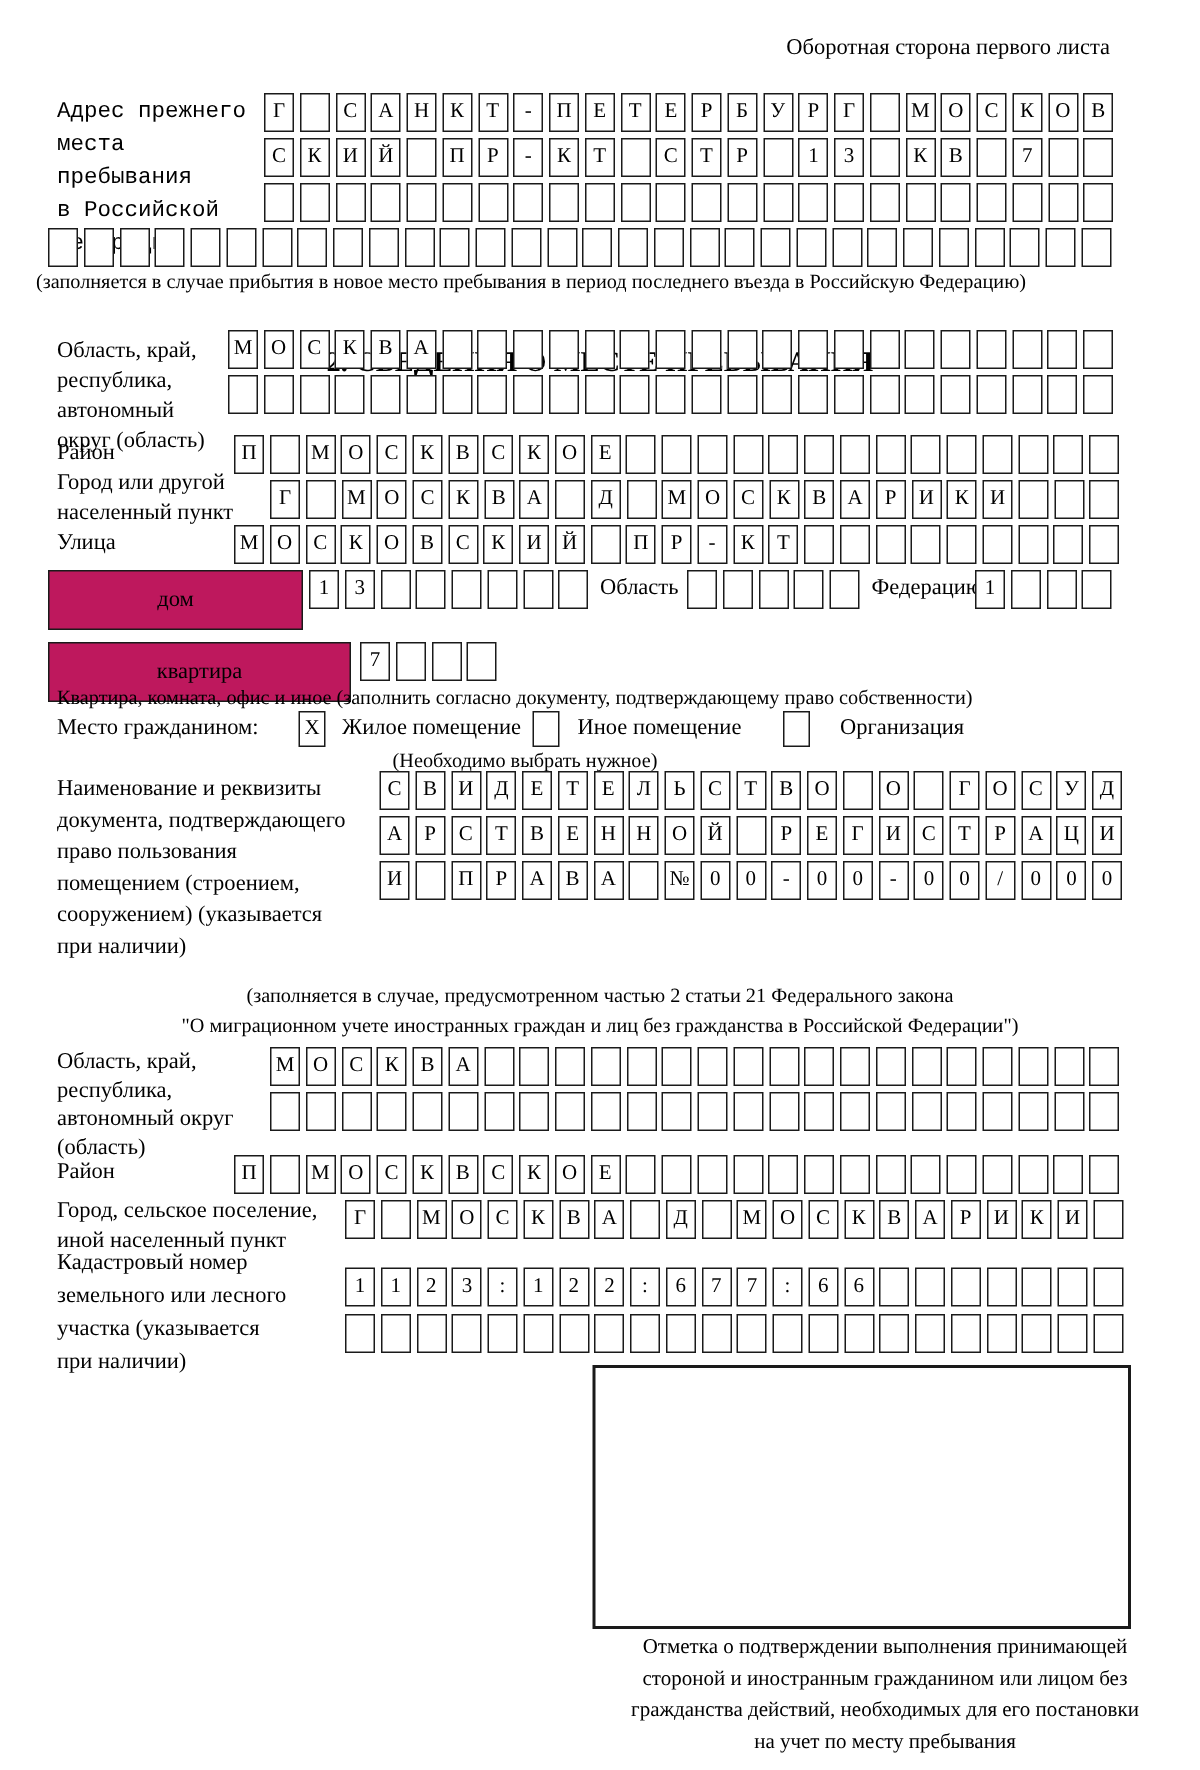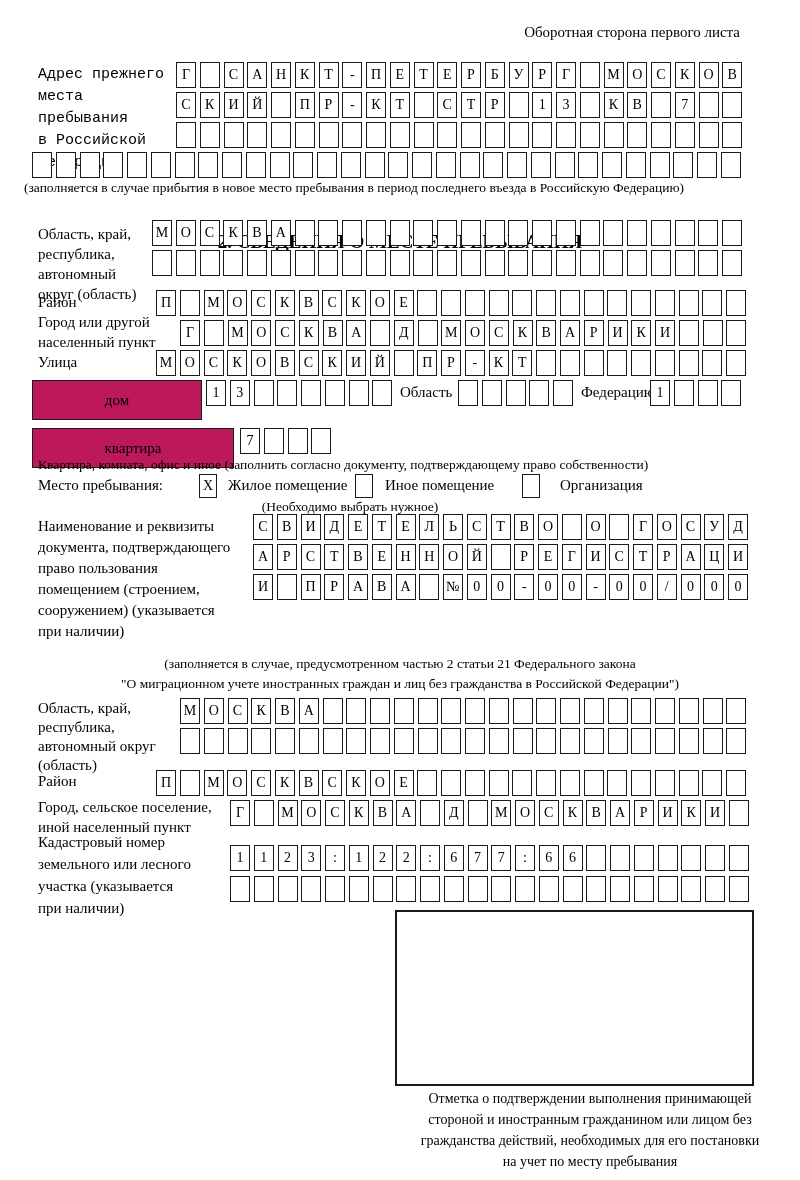--- a/index.html
+++ b/index.html
@@ -331,21 +331,21 @@
 
   <div class="fieldbox" style="left:32px; top:428px; width:202px;">квартира</div>
   <div class="cellrow" style="left:240px; top:428px;">
       <span class="cell">7</span>
       <span class="cell"></span>
       <span class="cell"></span>
       <span class="cell"></span>
     </div>
   <div class="note" style="left:38px; top:457px; width:680px; text-align:left;">Квартира, комната, офис и иное (заполнить согласно документу, подтверждающему право собственности)</div>
 
-  <div class="inline-label" style="left:38px; top:477px;">Место пребывания:</div>
+  <div class="inline-label" style="left:38px; top:477px;">Место гражданином:</div>
   <div class="chk" style="left:199px; top:474px;">X</div>
   <div class="inline-label" style="left:228px; top:477px;">Жилое помещение</div>
   <div class="chk" style="left:355px; top:474px;"></div>
   <div class="inline-label" style="left:385px; top:477px;">Иное помещение</div>
   <div class="chk" style="left:522px; top:474px;"></div>
   <div class="inline-label" style="left:560px; top:477px;">Организация</div>
   <div class="note" style="left:150px; top:499px; width:400px;">(Необходимо выбрать нужное)</div>
 
   <div class="lbl lh21" style="left:38px; top:516px; width:205px;">Наименование и реквизиты
 документа, подтверждающего

